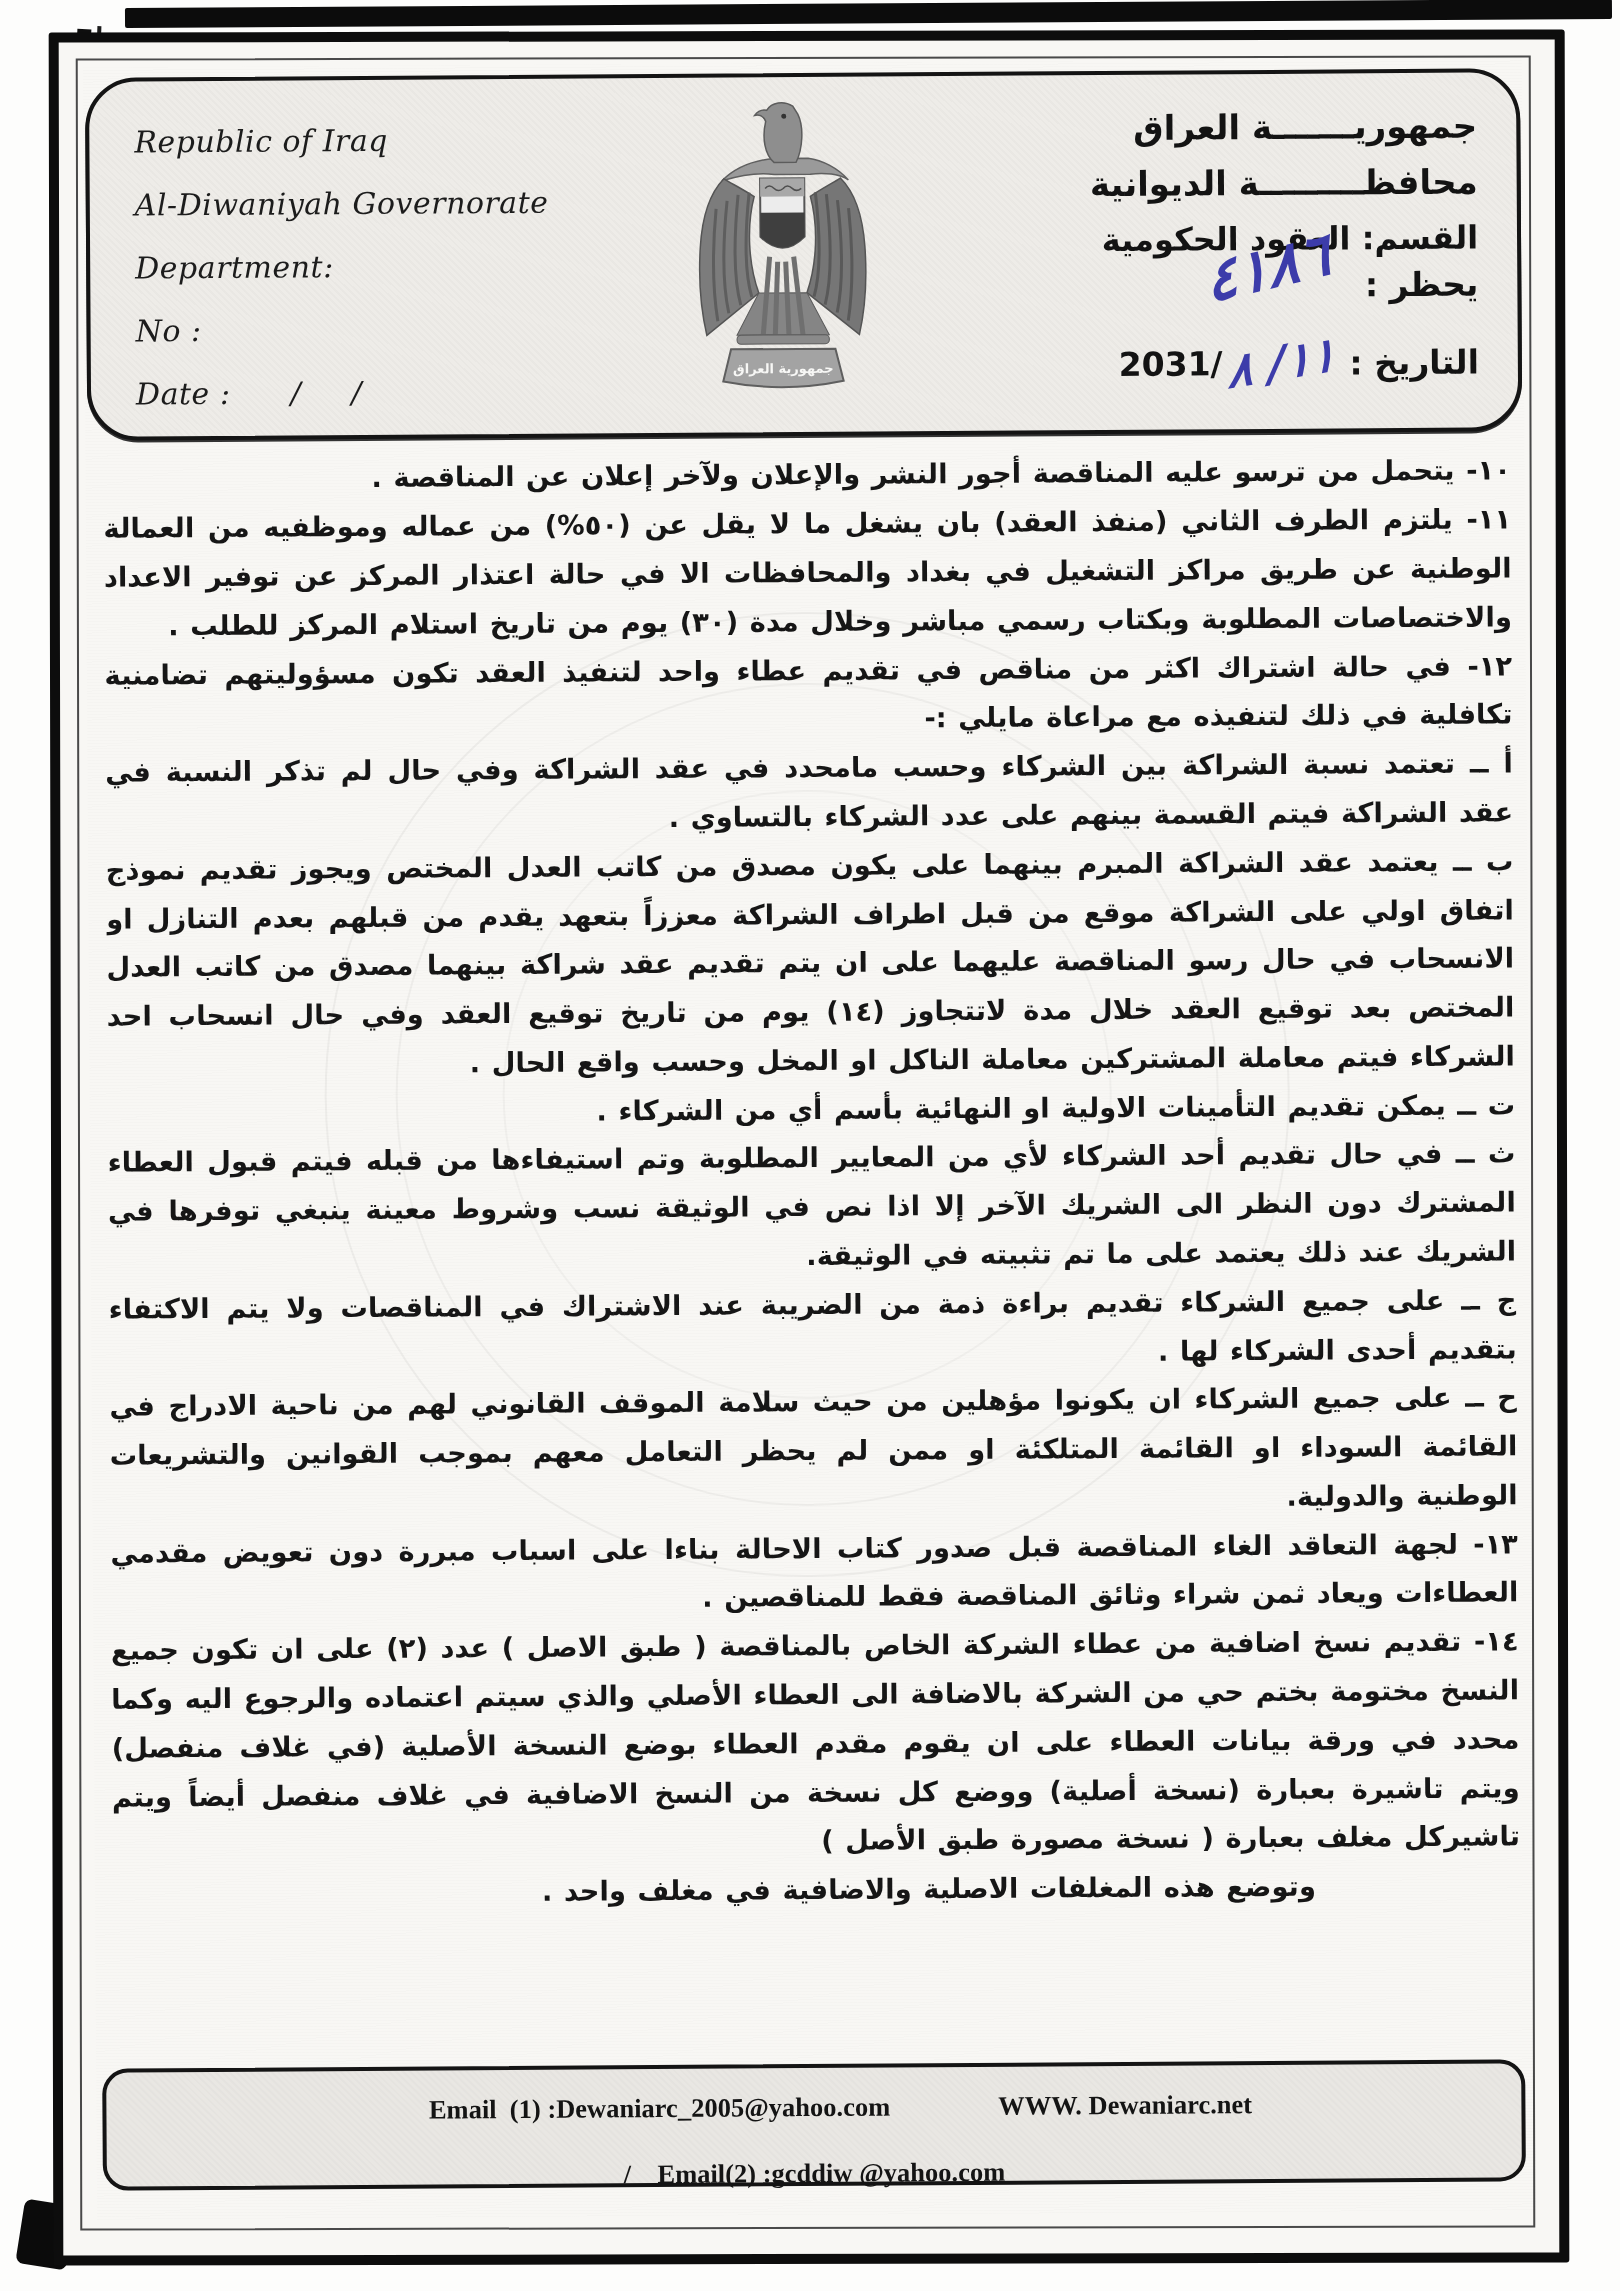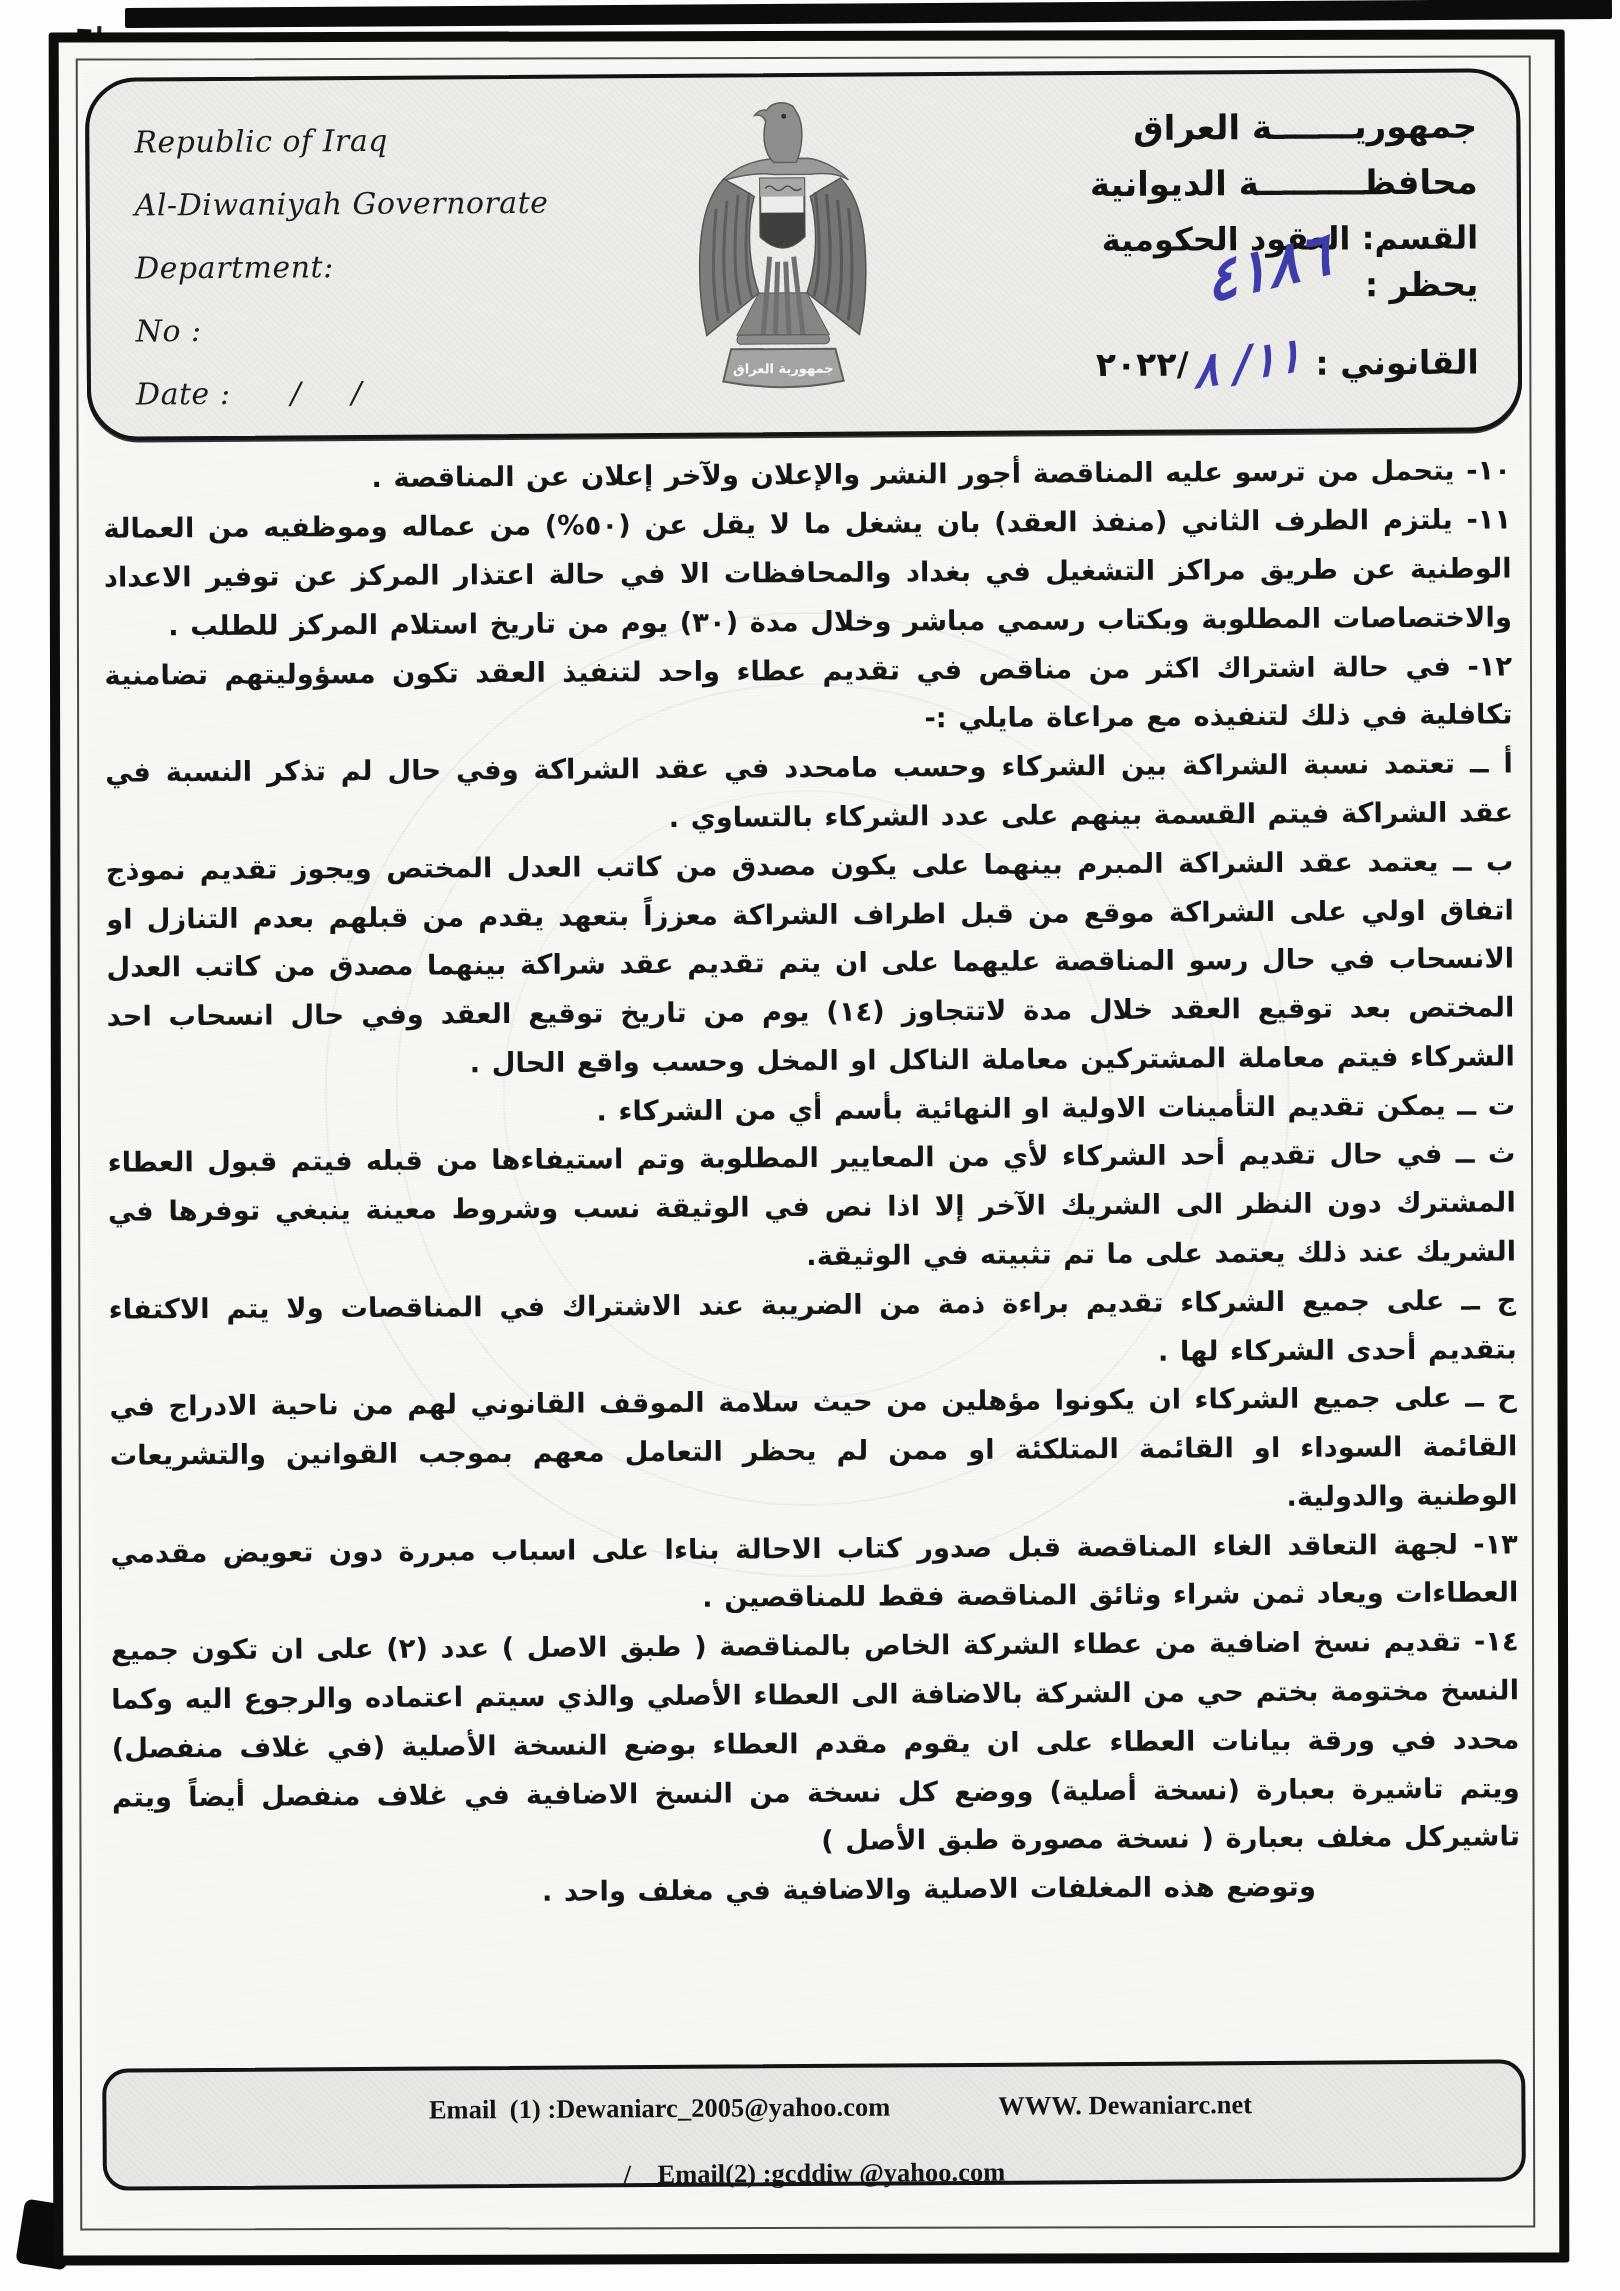--- a/index.html
+++ b/index.html
@@ -123,23 +123,23 @@
 
       <div class="ar-block" lang="ar">
         <div class="ar-ln">جمهوريـــــــة العراق</div>
         <div class="ar-ln">محافظـــــــــة الديوانية</div>
         <div class="ar-ln ar-dept">القسم: العقود الحكومية</div>
         <div class="num-row">
           <span>يحظر :</span>
           <span class="hand hand-number">٤١٨٦</span>
         </div>
         <div class="date-row">
-          <span>القانوني :</span>
+          <span>التاريخ :</span>
           <span class="date-val">
-            <span>٢٠٢٢/</span>
+            <span>2031/</span>
             <span class="hand hand-dm">١١/ ٨</span>
           </span>
         </div>
       </div>
     </div>
 
     <div class="wm"></div>
 
     <div class="body-text" lang="ar" dir="rtl">
       <p>١٠- يتحمل من ترسو عليه المناقصة أجور النشر والإعلان ولآخر إعلان عن المناقصة .</p>

